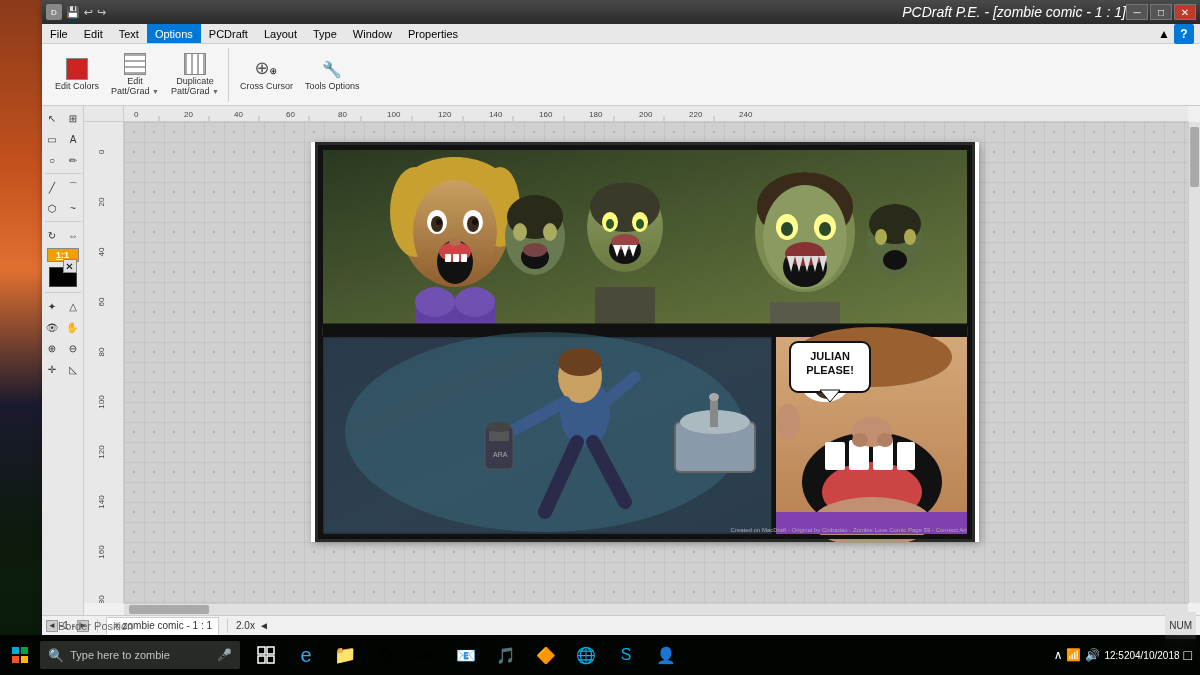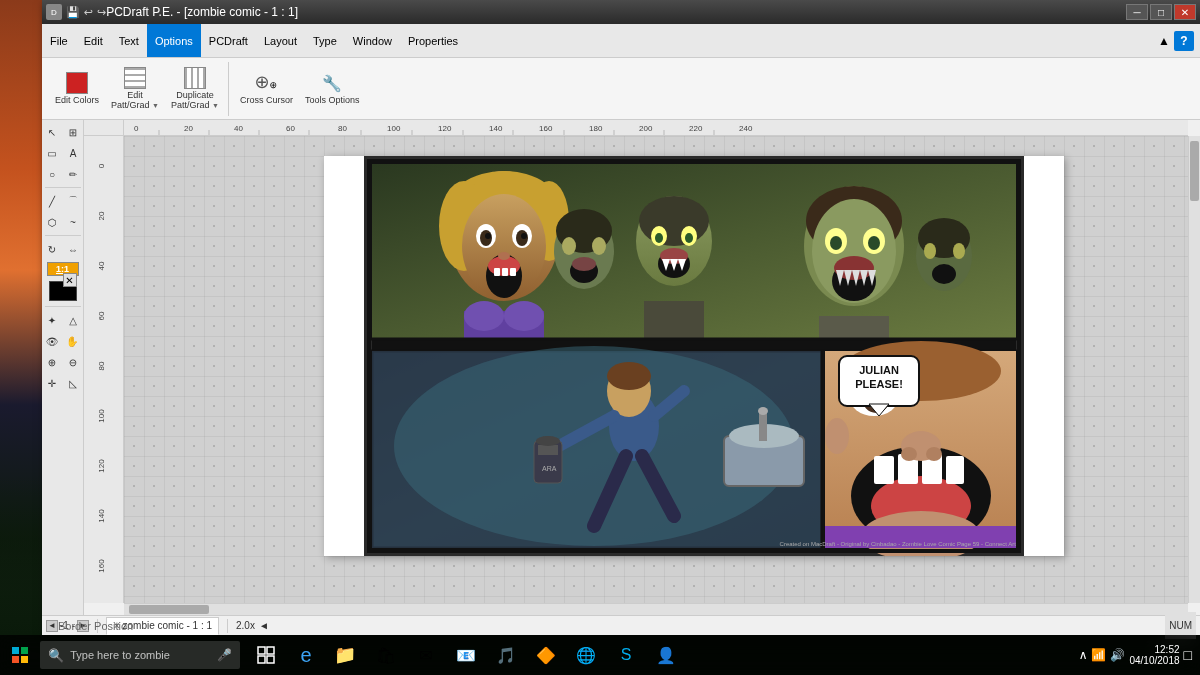--- a/index.html
+++ b/index.html
@@ -27,28 +27,28 @@
     }
 
     
     .title-bar {
       background: linear-gradient(180deg, #4a4a4a 0%, #2a2a2a 100%);
       height: 24px; display: flex; align-items: center; justify-content: space-between;
       padding: 0 4px; flex-shrink: 0;
     }
     .title-bar-left { display: flex; align-items: center; gap: 4px; }
     .title-bar-icon { width: 16px; height: 16px; background: #888; border-radius: 2px; display: flex; align-items: center; justify-content: center; font-size: 10px; }
-    .title-bar-title { color: white; font-size: 12px; flex: 1; text-align: left; }
+    .title-bar-title { color: white; font-size: 14px; flex: 1; text-align: right; font-style: italic; }
     .title-bar-controls { display: flex; gap: 2px; }
     .title-btn { width: 22px; height: 16px; background: #555; border: 1px solid #777; color: white; font-size: 10px; display: flex; align-items: center; justify-content: center; cursor: pointer; }
     .title-btn.close { background: #c0392b; }
 
     
     .menu-bar {
-      background: #e8e8e8; height: 34px; display: flex; align-items: center;
+      background: #e8e8e8; height: 20px; display: flex; align-items: center;
       border-bottom: 1px solid #ccc; flex-shrink: 0;
     }
     .menu-item { padding: 2px 8px; font-size: 11px; cursor: pointer; height: 100%; display: flex; align-items: center; }
     .menu-item.active { background: #0078d7; color: white; }
 
     
     .toolbar {
       background: #f5f5f5; border-bottom: 1px solid #ccc;
       display: flex; align-items: center; padding: 2px 4px; gap: 2px; flex-shrink: 0; flex-wrap: nowrap;
       height: 62px;
@@ -121,21 +121,21 @@
     }
 
     
     .canvas-area {
       position: absolute; top: 16px; left: 40px; right: 12px; bottom: 12px;
       background: #d0d0d0; overflow: auto;
     }
 
     
     .doc-page {
-      position: absolute; top: 20px; left: 200px; width: 740px; height: 400px;
+      position: absolute; top: 20px; left: 187px; width: 668px; height: 400px;
       background: white; box-shadow: 2px 2px 8px rgba(0,0,0,0.3);
     }
 
     
     .scrollbar-v {
       position: absolute; right: 0; top: 16px; width: 12px; bottom: 12px;
       background: #e0e0e0; border-left: 1px solid #ccc;
     }
     .scrollbar-h {
       position: absolute; bottom: 0; left: 40px; right: 12px; height: 12px;
@@ -178,21 +178,21 @@
       color: white; font-size: 16px;
     }
     .taskbar-search {
       display: flex; align-items: center; background: rgba(255,255,255,0.15);
       border-radius: 2px; padding: 0 8px; height: 28px; min-width: 200px; gap: 6px;
       color: white; font-size: 11px;
     }
     .taskbar-icons { display: flex; align-items: center; gap: 4px; margin-left: 8px; }
     .taskbar-icon { width: 36px; height: 40px; display: flex; align-items: center; justify-content: center; cursor: pointer; font-size: 18px; }
     .taskbar-right { margin-left: auto; display: flex; align-items: center; gap: 4px; padding-right: 8px; color: white; font-size: 11px; }
-    .taskbar-time { display: flex; flex-direction: column; align-items: flex-end; font-size: 10px; }
+    .taskbar-time { display: flex; flex-direction: row; align-items: flex-end; font-size: 10px; }
 
     
     .canvas-area {
       background-image: 
         linear-gradient(rgba(0,0,0,0.05) 1px, transparent 1px),
         linear-gradient(90deg, rgba(0,0,0,0.05) 1px, transparent 1px),
         radial-gradient(circle, rgba(0,0,0,0.15) 1px, transparent 1px);
       background-size: 20px 20px, 20px 20px, 20px 20px;
     }
 

